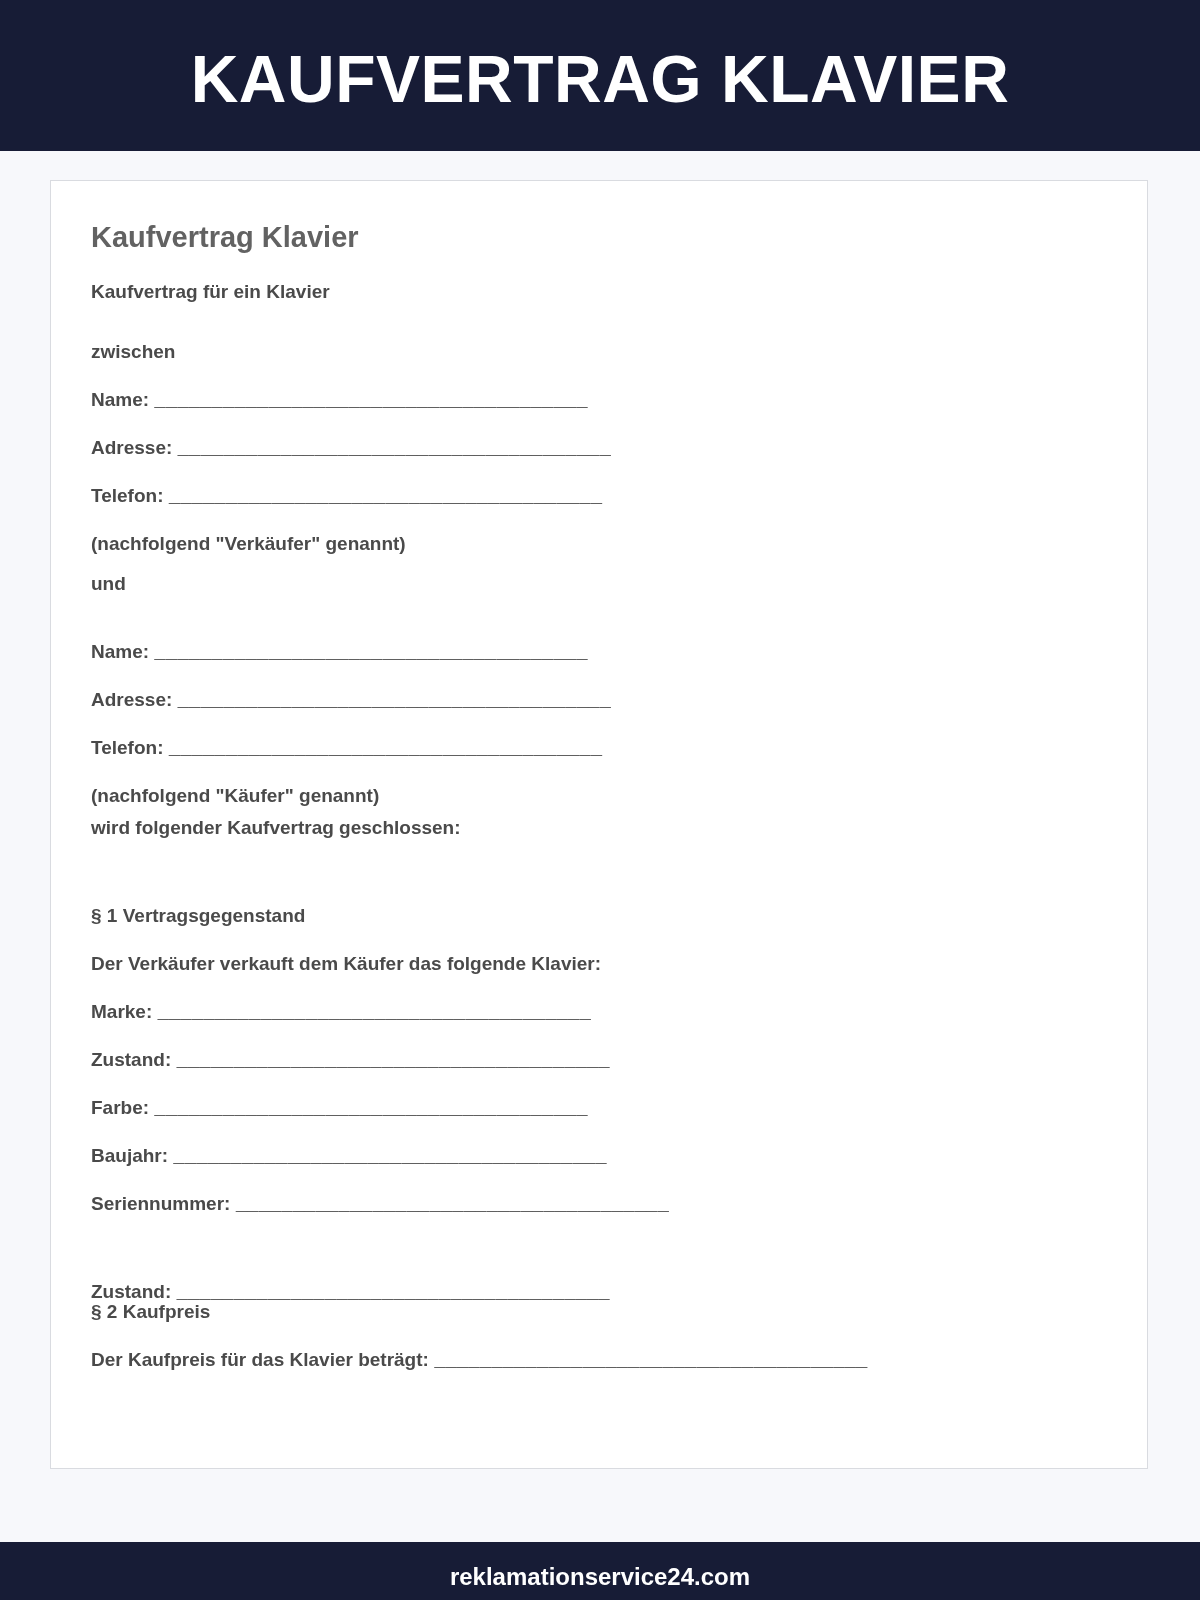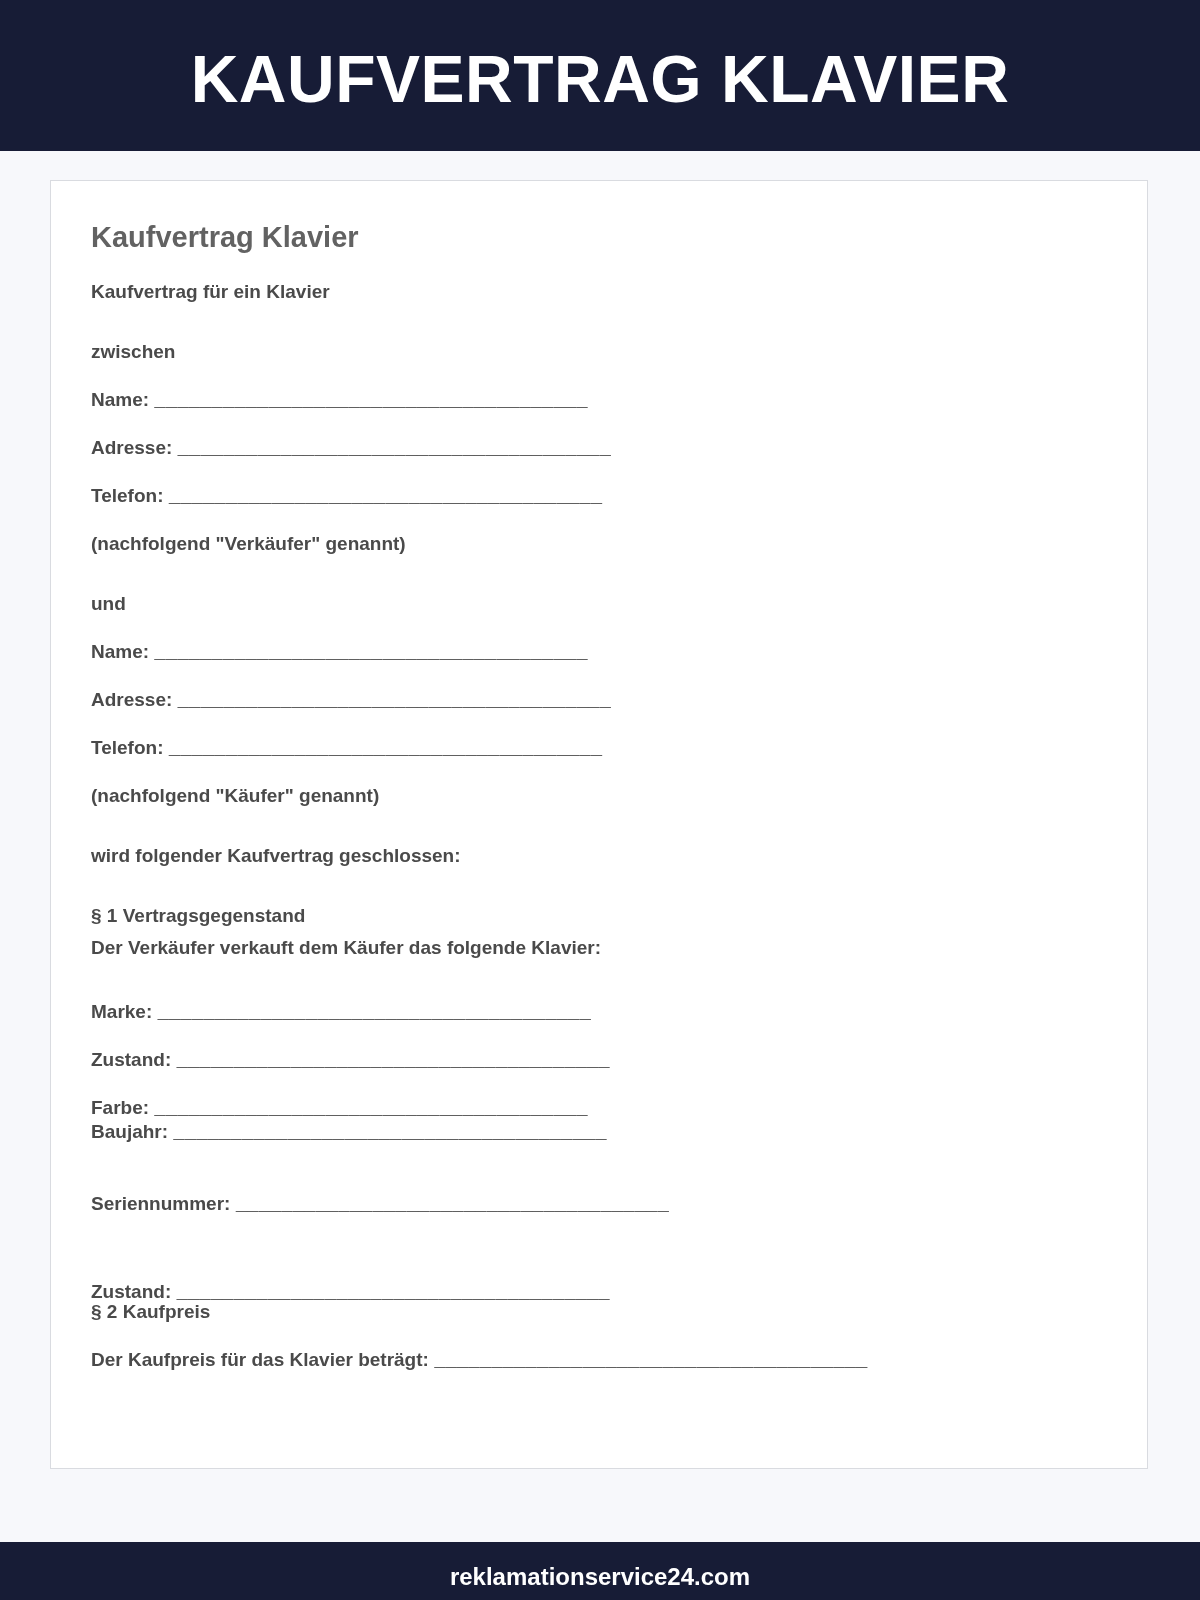--- a/index.html
+++ b/index.html
@@ -113,54 +113,54 @@
     <div class="line" style="top:256px">
       <span>Adresse:</span>
       <span class="blank">______________________________________</span>
     </div>
     <div class="line" style="top:304px">
       <span>Telefon:</span>
       <span class="blank">______________________________________</span>
     </div>
     <div class="line" style="top:352px">(nachfolgend "Verkäufer" genannt)</div>
 
-    <div class="line" style="top:412px">und</div>
+    <div class="line" style="top:392px">und</div>
 
     <div class="line" style="top:460px">
       <span>Name:</span>
       <span class="blank">______________________________________</span>
     </div>
     <div class="line" style="top:508px">
       <span>Adresse:</span>
       <span class="blank">______________________________________</span>
     </div>
     <div class="line" style="top:556px">
       <span>Telefon:</span>
       <span class="blank">______________________________________</span>
     </div>
     <div class="line" style="top:604px">(nachfolgend "Käufer" genannt)</div>
 
-    <div class="line" style="top:664px">wird folgender Kaufvertrag geschlossen:</div>
+    <div class="line" style="top:636px">wird folgender Kaufvertrag geschlossen:</div>
 
     <div class="line" style="top:724px">§ 1 Vertragsgegenstand</div>
-    <div class="line" style="top:756px">Der Verkäufer verkauft dem Käufer das folgende Klavier:</div>
+    <div class="line" style="top:772px">Der Verkäufer verkauft dem Käufer das folgende Klavier:</div>
 
     <div class="line" style="top:820px">
       <span>Marke:</span>
       <span class="blank">______________________________________</span>
     </div>
     <div class="line" style="top:868px">
       <span>Zustand:</span>
       <span class="blank">______________________________________</span>
     </div>
     <div class="line" style="top:916px">
       <span>Farbe:</span>
       <span class="blank">______________________________________</span>
     </div>
-    <div class="line" style="top:940px">
+    <div class="line" style="top:964px">
       <span>Baujahr:</span>
       <span class="blank">______________________________________</span>
     </div>
     <div class="line" style="top:1012px">
       <span>Seriennummer:</span>
       <span class="blank">______________________________________</span>
     </div>
     <div class="line" style="top:1100px">
       <span>Zustand:</span>
       <span class="blank">______________________________________</span>

